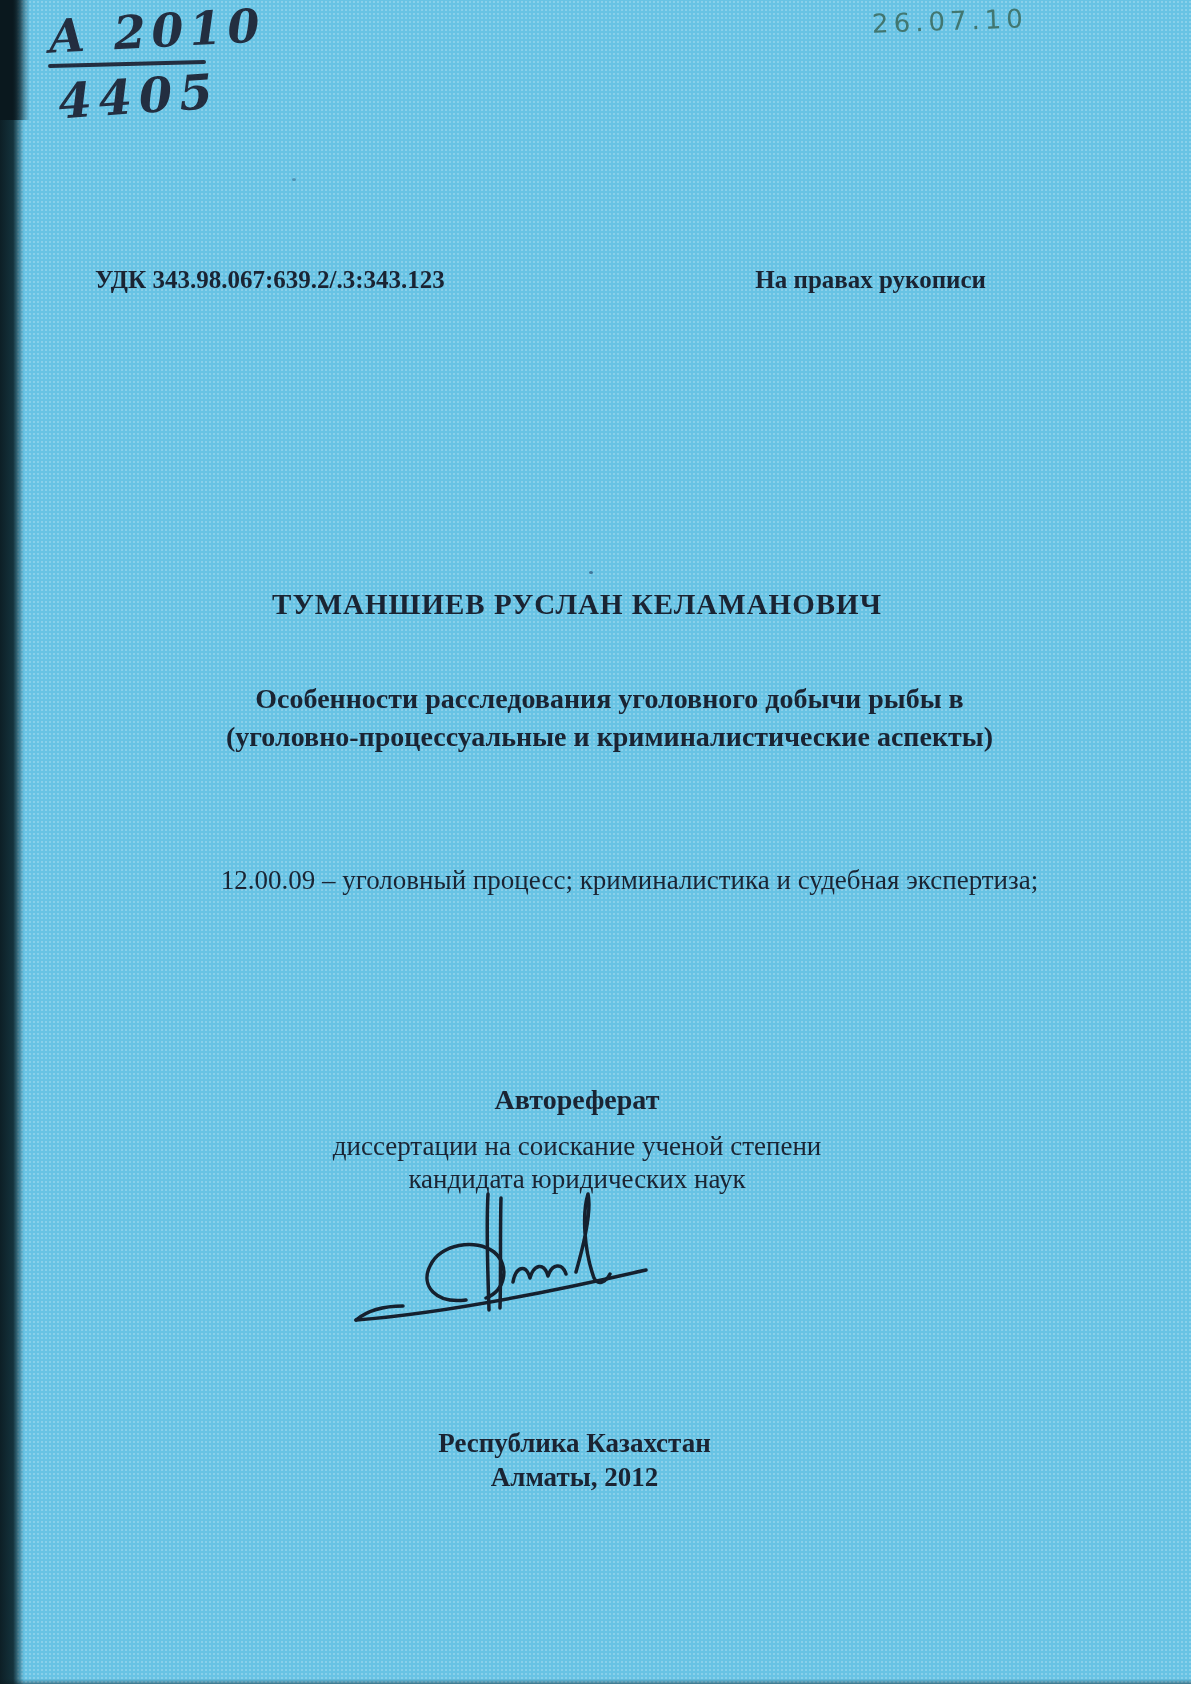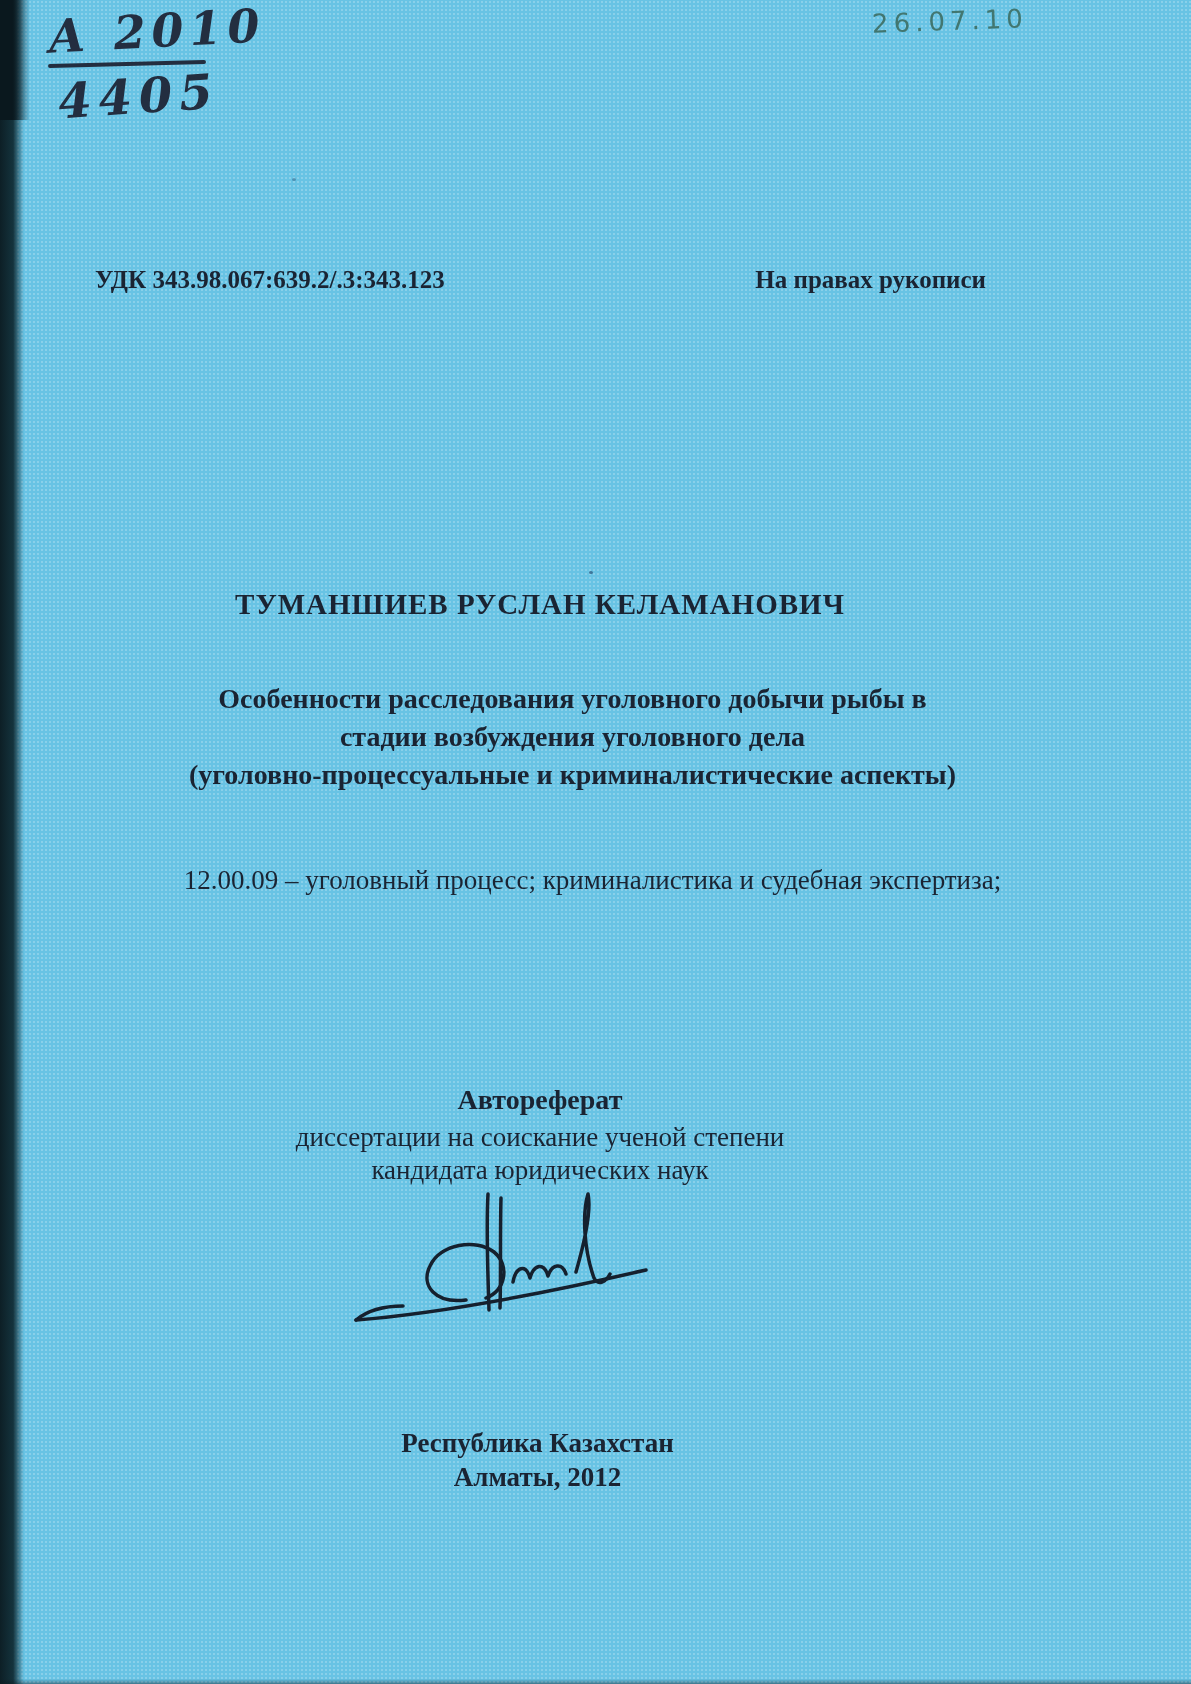--- a/index.html
+++ b/index.html
@@ -53,39 +53,39 @@
     transform: rotate(-2deg);
   }
 
   
   .header-row {
     position: absolute; left: 95px; right: 205px; top: 266px;
     display: flex; justify-content: space-between; align-items: baseline;
     font-size: 25px; font-weight: bold; gap: 32px;
   }
 
-  .centered { position: absolute; text-align: center; }
+  .centered { position: absolute; text-align: center; padding-left: 37px; }
 
   .author-name {
     left: 0; width: 1080px; top: 588px;
     font-size: 29px; font-weight: bold; letter-spacing: 1px;
   }
   .diss-title {
     left: 40px; width: 1065px; top: 680px;
     font-size: 28px; font-weight: bold; line-height: 38px;
   }
   .specialty {
     left: 0; width: 1185px; top: 862px;
     font-size: 27px; line-height: 36px;
   }
   .abstract-block {
     left: 0; width: 1080px; top: 1083px;
     font-size: 27px; line-height: 33px;
   }
-  .abstract-block .abstract-heading { font-size: 28px; font-weight: bold; margin-bottom: 5px; }
+  .abstract-block .abstract-heading { font-size: 28px; font-weight: bold; margin-bottom: 14px; }
 
   .signature-wrap { position: absolute; left: 348px; top: 1182px; width: 330px; height: 155px; }
 
   .footer-block {
     left: 0; width: 1075px; top: 1426px;
     font-size: 27px; line-height: 34px; font-weight: bold;
   }
 
   
   .speck { position: absolute; border-radius: 50%; background: rgba(26,54,92,0.55); }
@@ -111,21 +111,20 @@
 
   <div class="header-row">
     <span>УДК 343.98.067:639.2/.3:343.123</span>
     <span>На правах рукописи</span>
   </div>
 
   <div class="centered author-name">ТУМАНШИЕВ РУСЛАН КЕЛАМАНОВИЧ</div>
 
   <div class="centered diss-title">
     <div>Особенности расследования уголовного добычи рыбы в</div>
-    <div>стадии возбуждения уголовного дела</div>
     <div>(уголовно-процессуальные и криминалистические аспекты)</div>
   </div>
 
   <div class="centered specialty">
     <div>12.00.09 – уголовный процесс; криминалистика и судебная экспертиза;</div>
   </div>
 
   <div class="centered abstract-block">
     <div class="abstract-heading">Автореферат</div>
     <div>диссертации на соискание ученой степени</div>

